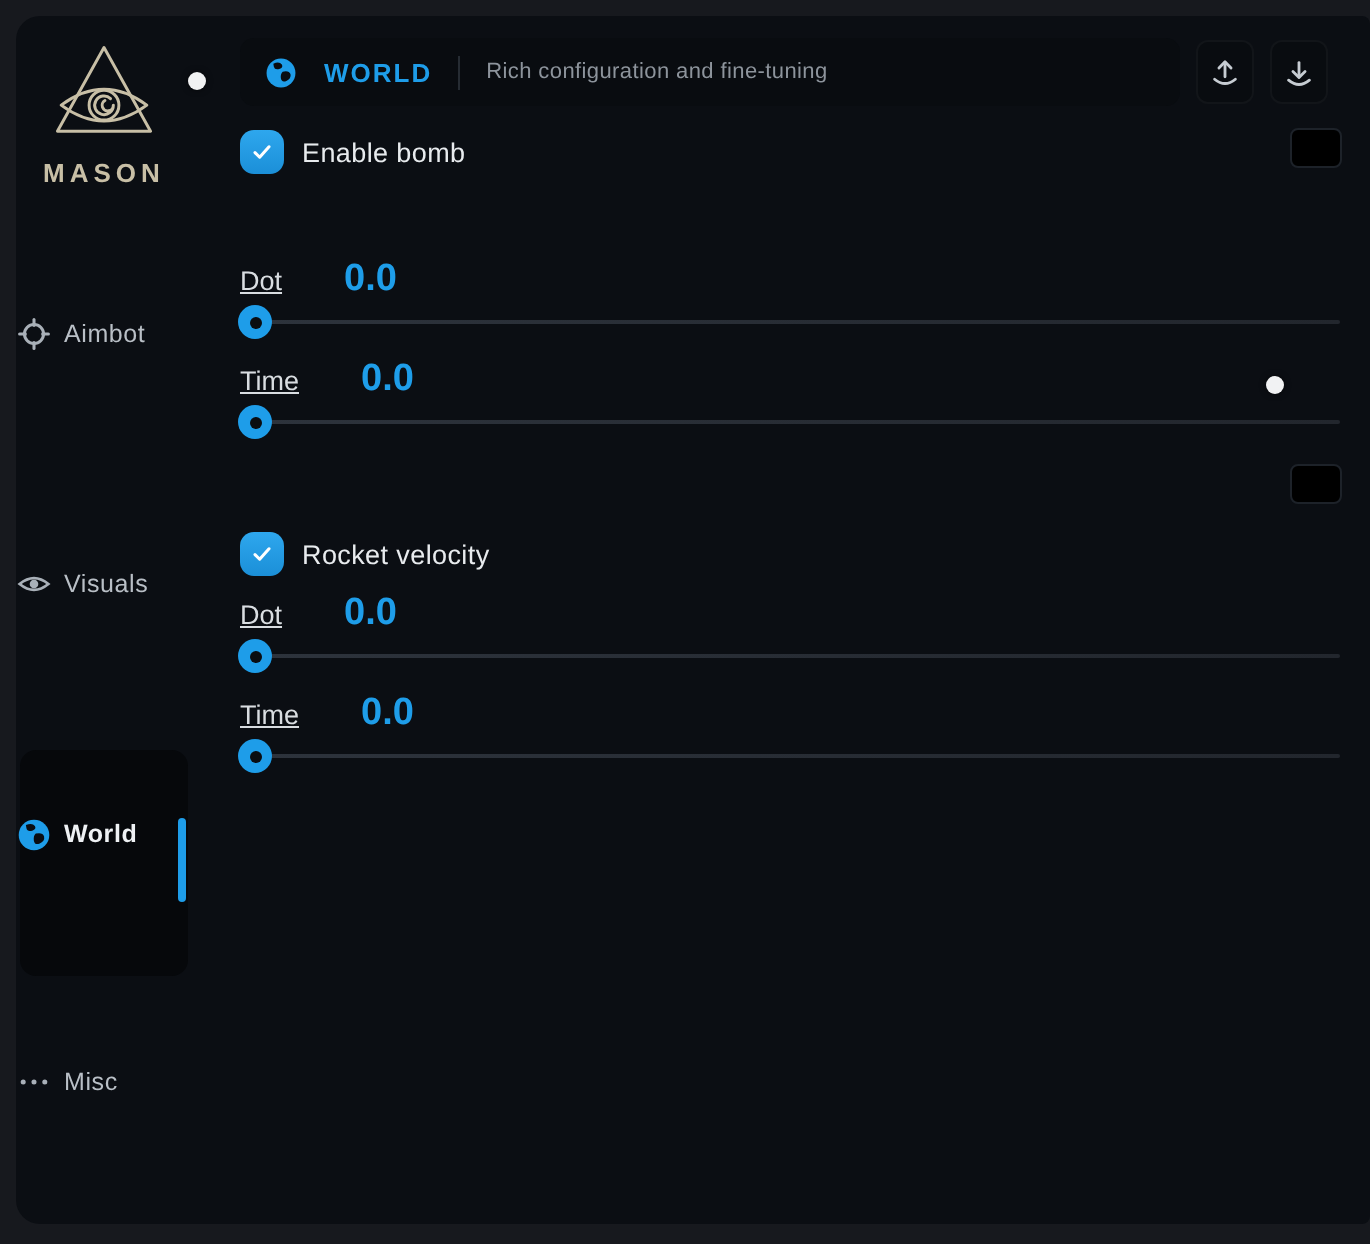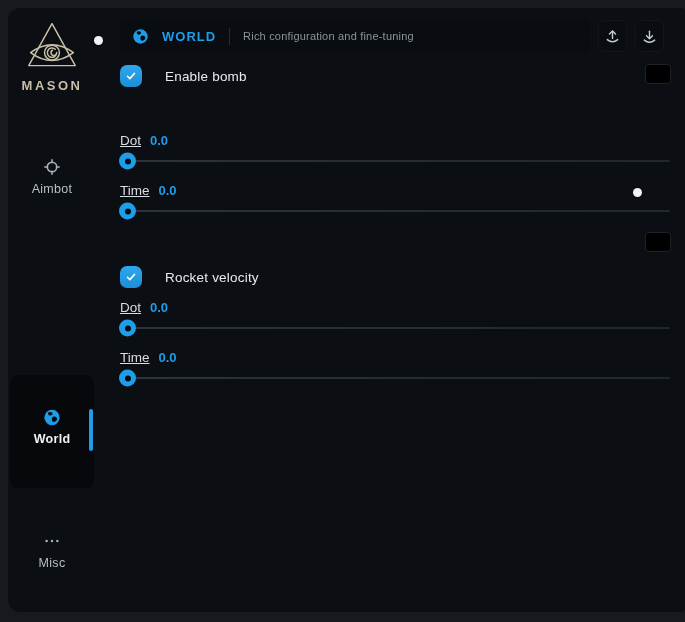--- a/index.html
+++ b/index.html
@@ -17,45 +17,45 @@
   html,body{width:685px;height:622px;overflow:hidden;}
   body{background:var(--outer-bg);font-family:"Liberation Sans",sans-serif;position:relative;}
   .window{position:absolute;left:8px;top:8px;width:677px;height:604px;background:var(--win-bg);border-radius:12px 4px 4px 12px;overflow:hidden;}
 
   
   .sidebar{position:absolute;left:0;top:0;width:96px;height:100%;}
   .logo{position:absolute;left:0;top:12px;width:88px;display:flex;flex-direction:column;align-items:center;}
   .brand{color:var(--tan);font-size:13px;font-weight:bold;letter-spacing:2.5px;}
   .active-bg{position:absolute;left:2px;top:367px;width:84px;height:113px;background:#06080b;border-radius:8px;}
   .active-bar{position:absolute;left:81px;top:401px;width:3.5px;height:42px;background:var(--accent);border-radius:2px;}
-  .nav-item{position:absolute;left:0;width:88px;display:flex;flex-direction:column;align-items:center;gap:6px;cursor:pointer;}
+  .nav-item{position:absolute;left:0;width:88px;display:flex;align-items:center;gap:6px;cursor:pointer;}
   .nav-icon{width:18px;height:18px;display:flex;align-items:center;justify-content:center;}
   .nav-label{font-size:12.5px;color:var(--nav-txt);letter-spacing:.3px;}
   .nav-item.active .nav-label{color:#eef1f4;font-weight:bold;}
 
   
   .header-strip{position:absolute;left:112px;top:11px;width:470px;height:34px;background:var(--panel-bg);border-radius:7px;display:flex;align-items:center;padding:0 12px;gap:13px;}
   .tab-label{color:var(--accent);font-size:13px;font-weight:bold;letter-spacing:1px;}
   .header-divider{width:1px;height:17px;background:#262c33;}
   .subtitle{color:var(--txt-dim);font-size:11px;letter-spacing:.2px;}
   .icon-btn{position:absolute;top:12px;width:29px;height:32px;background:var(--panel-bg);border:1px solid rgba(255,255,255,.04);border-radius:6px;display:flex;align-items:center;justify-content:center;cursor:pointer;}
   .icon-btn.upload{left:590px;}
   .icon-btn.download{left:627px;}
 
   
-  .chk-row{position:absolute;left:112px;height:22px;display:flex;align-items:center;gap:23px;}
+  .chk-row{position:absolute;left:112px;height:22px;display:flex;align-items:center;gap:9px;}
   .checkbox{width:22px;height:22px;border-radius:7px;background:linear-gradient(180deg,#2ea7ee,#1b8fd8);display:flex;align-items:center;justify-content:center;cursor:pointer;flex:0 0 auto;}
   .checkbox svg{width:14px;height:14px;}
   .chk-label{font-size:13.5px;color:var(--txt);letter-spacing:.2px;}
   .swatch{position:absolute;width:26px;height:20px;border-radius:4px;background:#000;border:1px solid #1d2229;cursor:pointer;}
 
   .slider-group{position:absolute;left:112px;width:550px;}
   .slider-labels{display:flex;gap:9px;height:16px;align-items:center;}
   .sl-name{font-size:13.5px;color:#d9dde1;text-decoration:underline;}
-  .sl-val{font-size:13px;color:var(--accent);font-weight:bold;}
+  .sl-val{font-size:19px;color:var(--accent);font-weight:bold;margin-left:22px;}
   .sl-track{position:relative;margin-top:12px;height:2px;border-radius:1px;background:linear-gradient(90deg,#2d333c,#22262d);cursor:pointer;}
   .sl-knob{position:absolute;left:-1px;top:50%;transform:translateY(-50%);width:17px;height:17px;border-radius:50%;background:var(--accent);display:flex;align-items:center;justify-content:center;cursor:pointer;}
   .sl-knob i{width:6px;height:6px;border-radius:50%;background:#0a0d11;}
 
   .cursor-dot{position:absolute;width:9px;height:9px;border-radius:50%;background:#f1f2f3;box-shadow:0 0 3px rgba(0,0,0,.6);}
 </style>
 </head>
 <body>
 
 <div class="window">
@@ -80,20 +80,29 @@
           <circle cx="10" cy="10" r="5.3"></circle>
           <line x1="10" y1="2" x2="10" y2="5.2"></line>
             <line x1="10" y1="14.8" x2="10" y2="18"></line>
           <line x1="2" y1="10" x2="5.2" y2="10"></line>
             <line x1="14.8" y1="10" x2="18" y2="10"></line>
         </svg>
       </span>
       <span class="nav-label">Aimbot</span>
     </div>
 
+    <div class="nav-item" style="top:275px">
+      <span class="nav-icon">
+        <svg width="18" height="18" viewBox="0 0 20 20" fill="none">
+          <path d="M2 10 Q10 3.5 18 10 Q10 16.5 2 10 Z" stroke="#a9b0b8" stroke-width="1.5"></path>
+          <circle cx="10" cy="10" r="2.4" fill="#a9b0b8"></circle>
+        </svg>
+      </span>
+      <span class="nav-label">Visuals</span>
+    </div>
 
     <div class="active-bg"></div>
     <div class="active-bar"></div>
 
     <div class="nav-item active" style="top:400px">
       <span class="nav-icon">
         <svg width="19" height="19" viewBox="0 0 20 20">
           <circle cx="10" cy="10" r="8.5" fill="#1e9de9"></circle>
           <path d="M5.5 4.5 Q9 3 10.5 5 Q11.5 6.8 9 7.6 Q6.3 8.4 5.8 6.3 Z M11 9.2 Q14.8 8.3 15.6 10.8 Q16.2 13.4 12.9 14.8 Q10.3 15.7 9.9 13 Q9.6 10.4 11 9.2 Z" fill="#0a0d12"></path>
         </svg>

